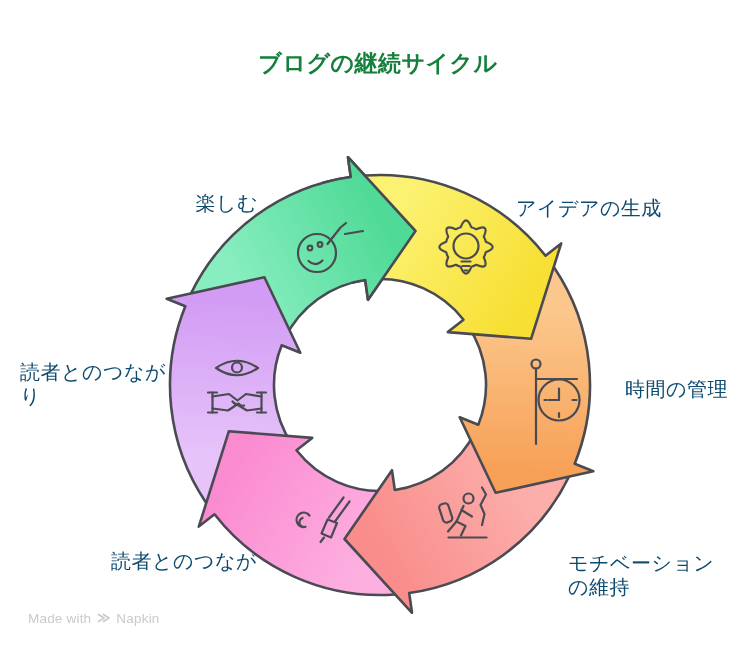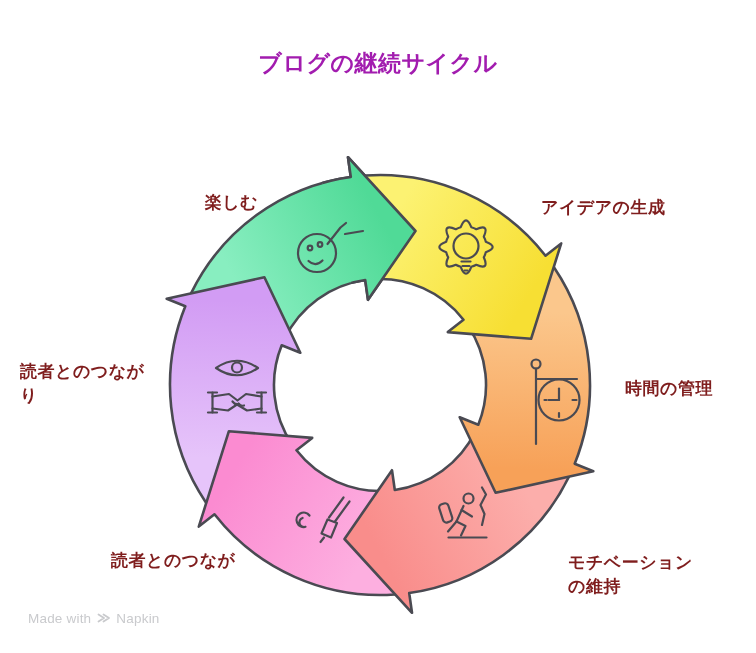--- a/index.html
+++ b/index.html
@@ -2,26 +2,26 @@
 <html><head>
 <meta charset="utf-8">
 <style>
   html,body{margin:0;padding:0;background:#ffffff;}
   .canvas{
     position:relative;width:756px;height:653px;background:#ffffff;overflow:hidden;
     font-family:"Liberation Sans","DejaVu Sans",sans-serif;
   }
   .title{
     position:absolute;left:0;right:0;top:48px;text-align:center;
-    font-size:23px;font-weight:bold;color:#a21caf;letter-spacing:.5px;font-family:Liberation Mono, monospace;
+    font-size:23px;font-weight:bold;color:#15803d;letter-spacing:.5px;font-family:Liberation Mono, monospace;
   }
   #cycle-svg{position:absolute;left:0;top:0;}
   .step-label{
-    position:absolute;font-size:17px;color:#7f1d1d;letter-spacing:.5px;
-    line-height:24px;white-space:nowrap;font-weight:bold;
+    position:absolute;font-size:20px;color:#0c4a6e;letter-spacing:.5px;
+    line-height:24px;white-space:nowrap;
   }
   .step-label span{display:block;}
   .watermark{
     position:absolute;left:28px;top:611px;display:flex;gap:5px;
     font-size:13.5px;color:#c9cacd;letter-spacing:.2px;
   }
   .watermark svg{display:block;}
 </style>
 </head>
 <body>
@@ -123,21 +123,21 @@
         <path fill="none" stroke="#4a4a52" stroke-width="2.2" stroke-linecap="round" stroke-linejoin="round" d="M212.5,408.5 L228,410.5 L237,404.5 L247,410.5 L261.5,408.5"></path>
         <path fill="none" stroke="#4a4a52" stroke-width="2.2" stroke-linecap="round" stroke-linejoin="round" d="M232.5,401.5 q2.5,3.5 6,2.5"></path>
         <path fill="none" stroke="#4a4a52" stroke-width="2.2" stroke-linecap="round" stroke-linejoin="round" d="M238.5,403.5 q2.5,3 5.5,2"></path>
       </g>
     </svg>
 
   <div class="step-label" style="left:150px;top:191px;width:108px;text-align:right;">
     <span>楽しむ</span>
   </div>
 
-  <div class="step-label" style="left:541px;top:196px;">
+  <div class="step-label" style="left:516px;top:196px;">
     <span>アイデアの生成</span>
   </div>
 
   <div class="step-label" style="left:625px;top:377px;">
     <span>時間の管理</span>
   </div>
 
   <div class="step-label" style="left:568px;top:551px;">
     <span>モチベーション</span>
     <span>の維持</span>

